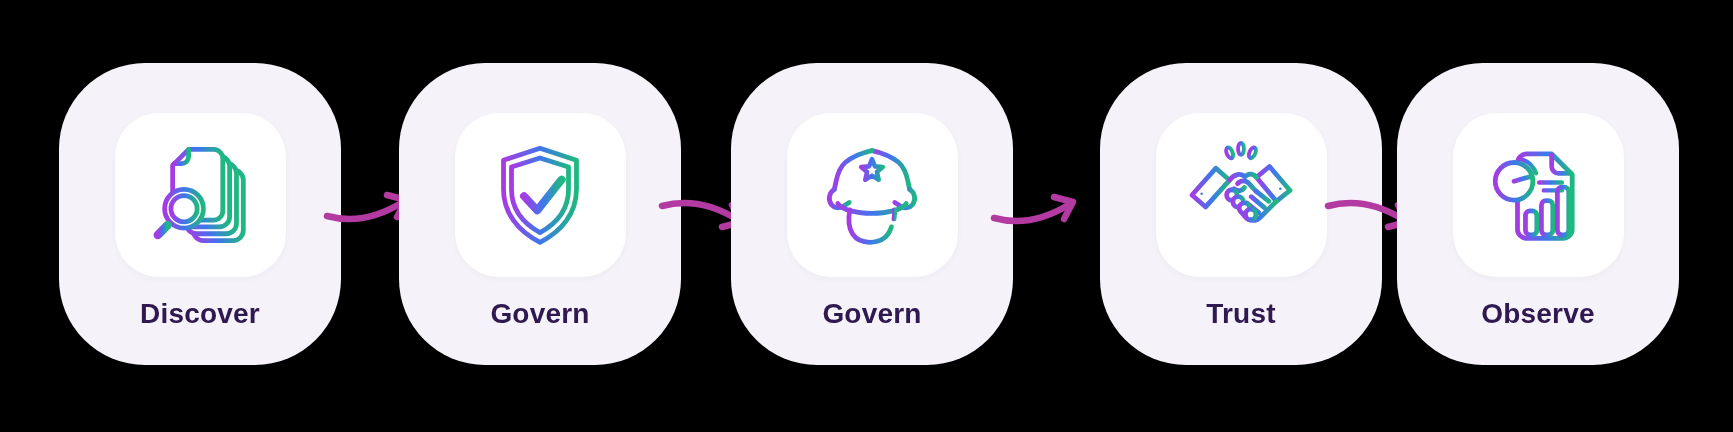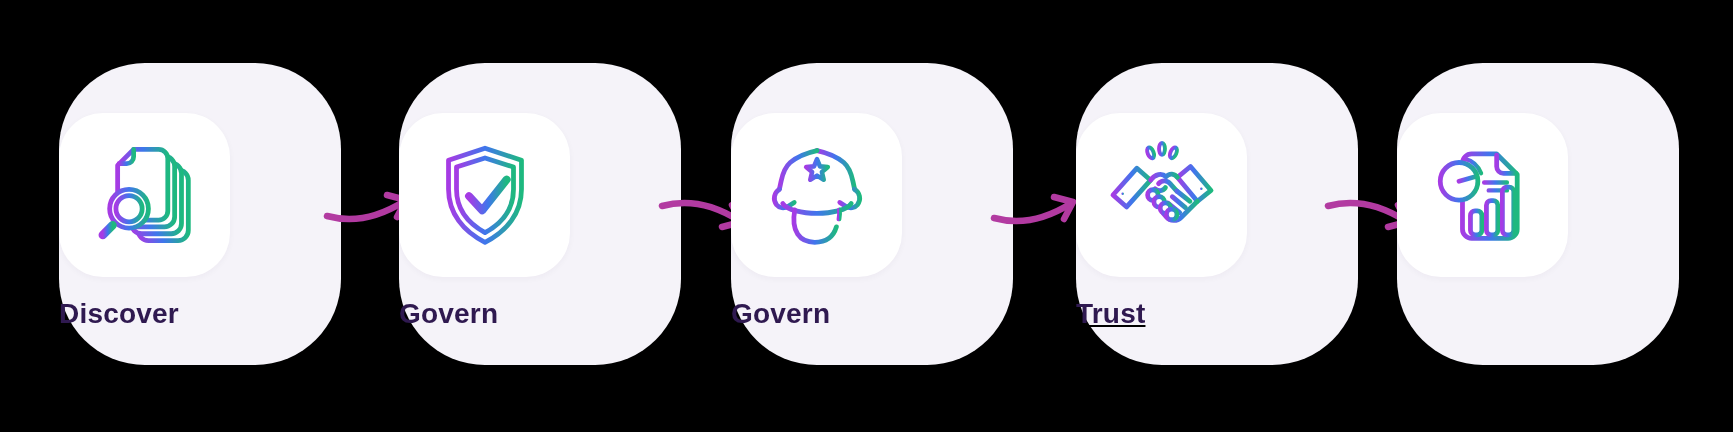--- a/index.html
+++ b/index.html
@@ -7,26 +7,26 @@
     width:1733px;height:432px;
     background:#000000;
     overflow:hidden;
     font-family:"Liberation Sans", sans-serif;
     position:relative;
   }
   .flow{position:relative;width:1733px;height:432px;}
   .card{
     position:absolute;top:63px;width:282px;height:302px;
     background:#F5F3F9;border-radius:86px;
-    display:flex;flex-direction:column;align-items:flex-start;
+    display:flex;flex-direction:column;align-items:center;
   }
   .card.c1{left:59px;}
   .card.c2{left:399px;}
   .card.c3{left:731px;}
-  .card.c4{left:1076px;text-decoration:underline;}
+  .card.c4{left:1100px;}
   .card.c5{left:1397px;}
   .tile{
     margin-top:50px;width:171px;height:164px;
     background:#FFFFFF;border-radius:44px;
     display:flex;align-items:center;justify-content:center;
     box-shadow:0 2px 6px rgba(40,20,80,0.04);
   }
   .tile svg{width:114px;height:114px;display:block;}
   .label{
     margin-top:22px;
@@ -203,15 +203,16 @@
           <path d="M29,38 V22"></path>
           <path d="M29,38 L44.5,33.5"></path>
           <path d="M34,18.2 A20.5,20.5 0 0 1 48.3,31" stroke-width="3.8"></path>
           <path d="M51,39 H71 M55,46 H71" stroke-width="3.8"></path>
           <rect x="39" y="64" width="10" height="21" rx="4"></rect>
           <rect x="53" y="55" width="10" height="30" rx="4"></rect>
           <rect x="67" y="43" width="10" height="42" rx="4"></rect>
         </g>
       </svg>
     </div>
+    <div class="label">Observe</div>
   </div>
 
 </div>
 
 </body></html>

